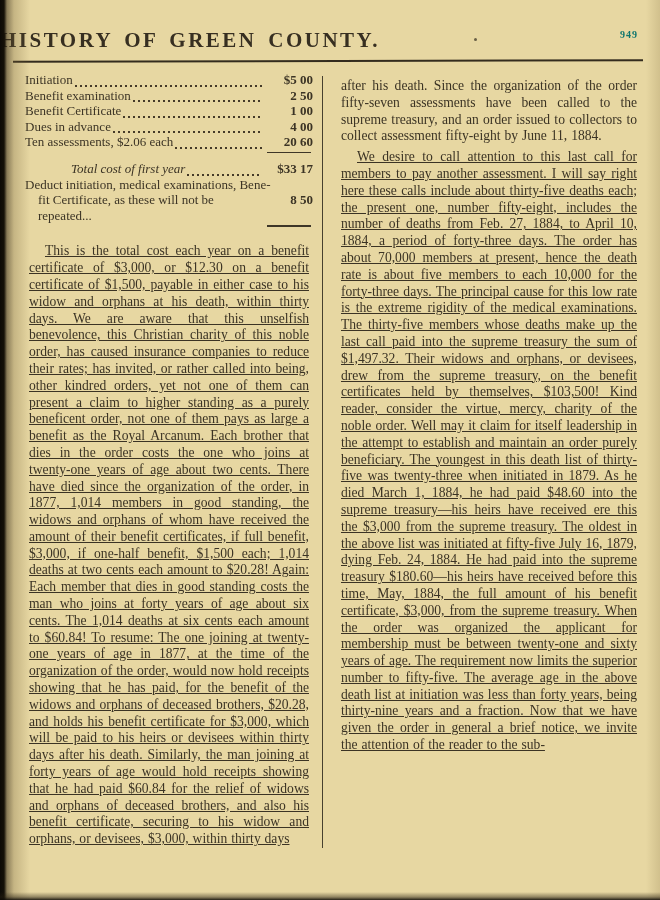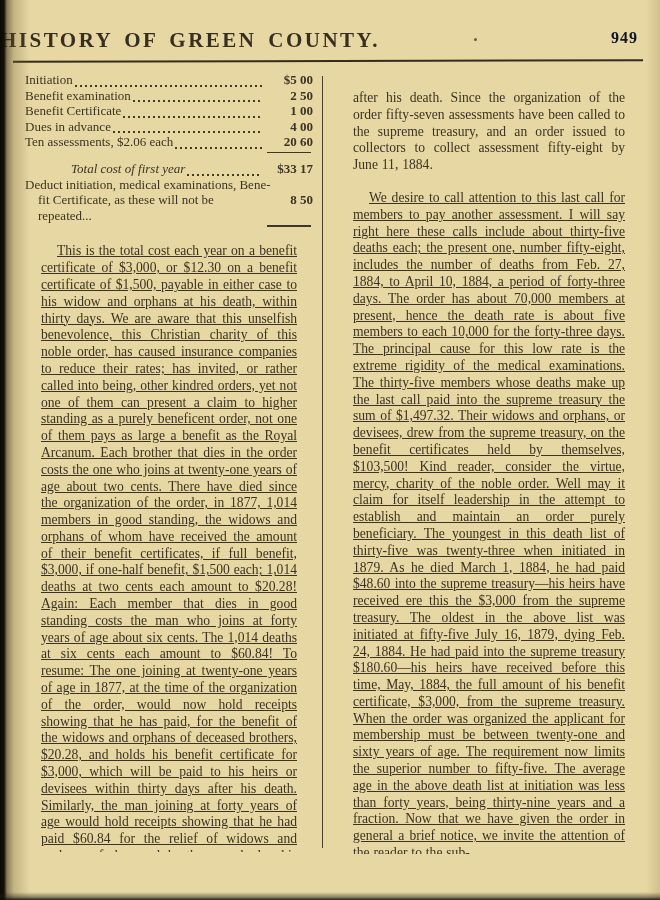--- a/index.html
+++ b/index.html
@@ -42,21 +42,21 @@
   .running-head {
     position: absolute; top: 28px; left: 0; width: 100%; height: 24px;
   }
   .head-title {
     position: absolute; left: 0; right: 60px; text-align: left;
     font-size: 21px; font-weight: bold; letter-spacing: 2.5px;
     word-spacing: 4px; color: #372f21;
   }
   .head-page-num {
     position: absolute; right: 22px; top: 1px;
-    font-size: 16px; font-weight: bold; letter-spacing: 1px; color: #0f172a;
+    font-size: 10px; font-weight: bold; letter-spacing: 1px; color: #0f766e;
   }
   .head-speck {
     position: absolute; left: 474px; top: 10px; width: 3px; height: 3px;
     border-radius: 50%; background: #4a4130; opacity: 0.8;
   }
   .head-rule {
     position: absolute; top: 60px; left: 13px; right: 17px; height: 2px;
     background: #342c1e; transform: rotate(-0.15deg);
   }
 
@@ -93,21 +93,21 @@
   }
   .fee-total .fee-label { padding-left: 46px; font-style: italic; }
   .fee-gap { height: 5px; }
   .deduct-line1 { white-space: nowrap; }
   .deduct-line2 { display: flex; align-items: flex-start; }
   .deduct-line2 .fee-label { padding-left: 13px; flex: 1 1 auto; }
 
   
   .body-par {
     font-size: 13.6px; line-height: 16.8px; text-align: justify;
-    word-spacing: 0.5px; margin: 16px; color: #3b3324;
+    word-spacing: 0.5px; margin: 4px; color: #3b3324;
     text-rendering: optimizeLegibility;
   }
   .indent { text-indent: 16px; text-decoration: underline; }
   .col-left .body-par { margin-top: 9px; }
   .col-right .body-par + .body-par { margin-top: 0; }
 </style>
 </head>
 <body>
 
 <div class="page">

